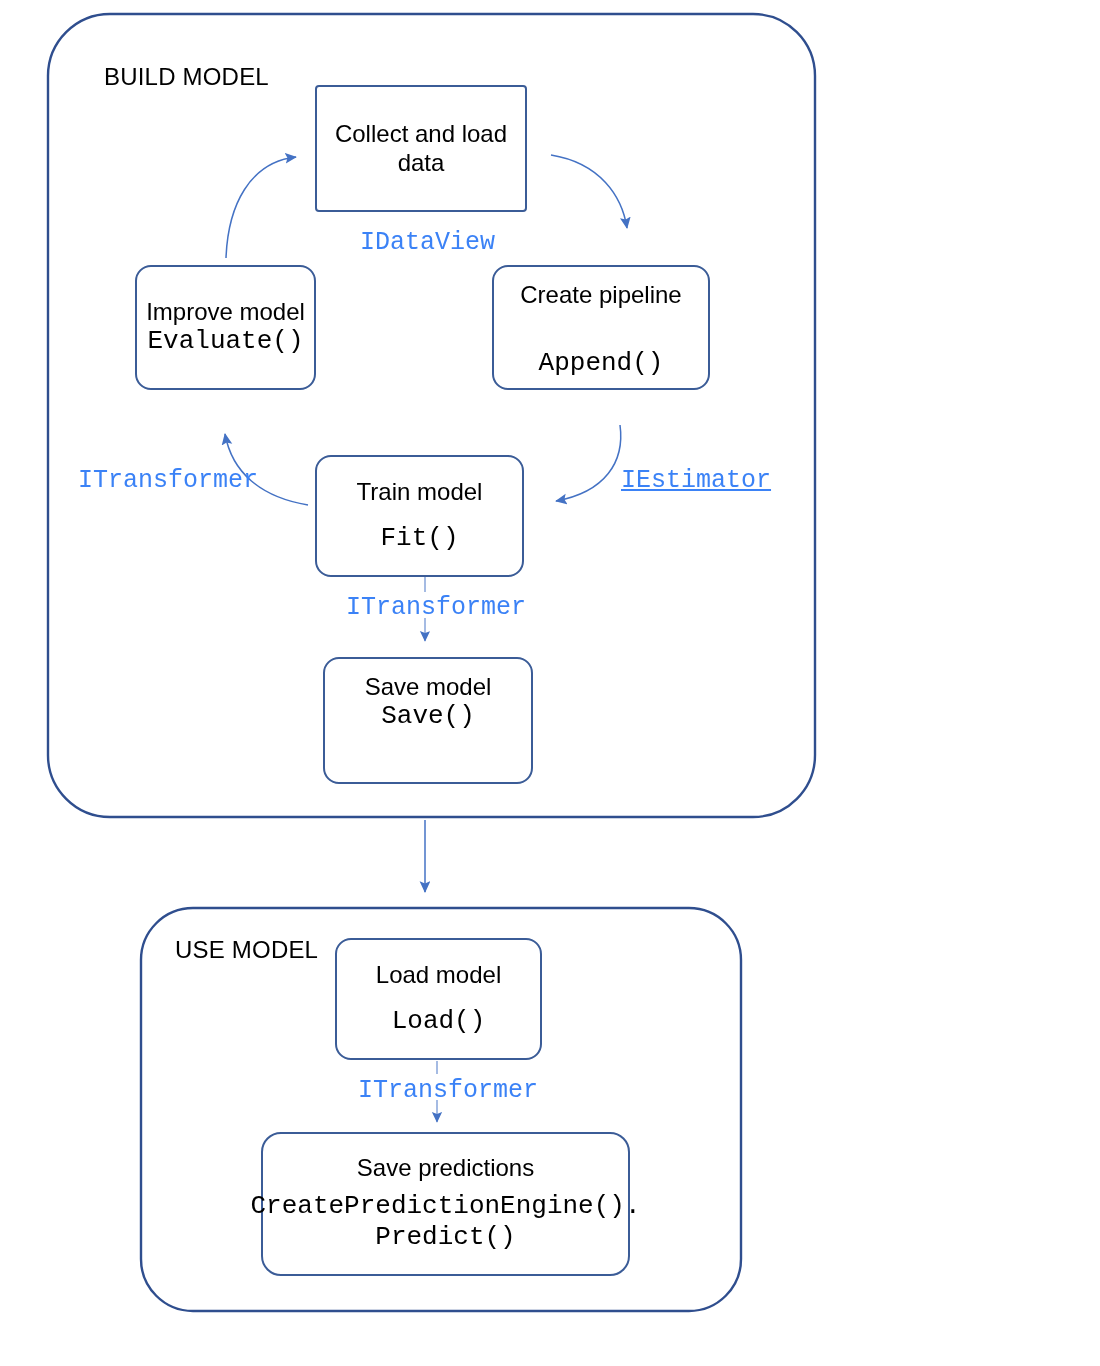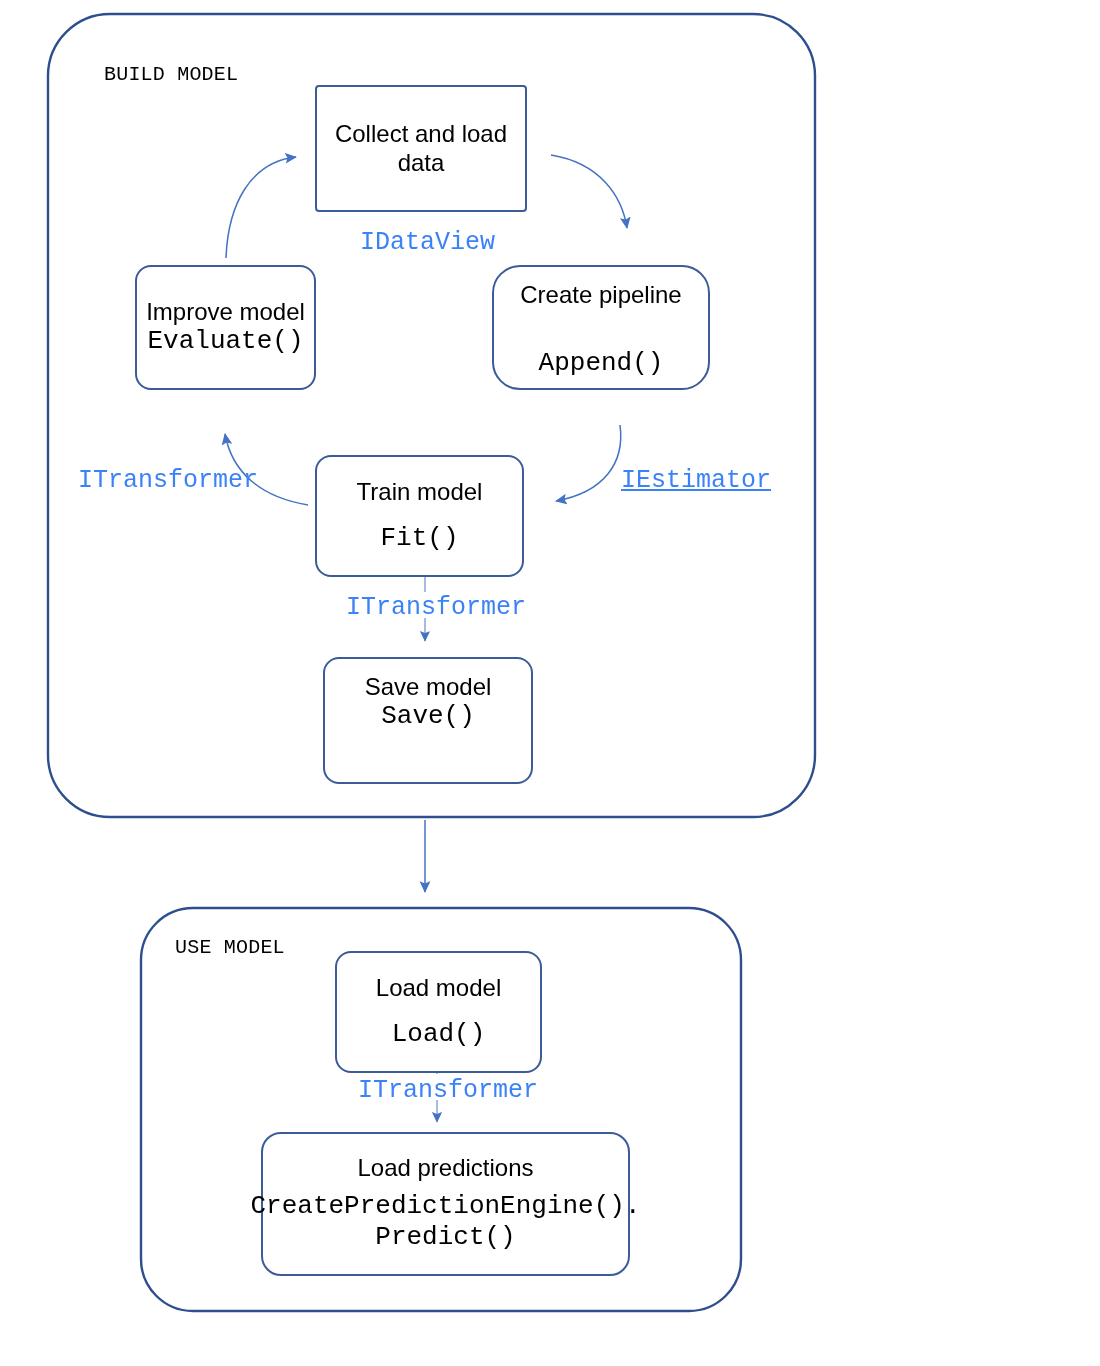--- a/index.html
+++ b/index.html
@@ -19,22 +19,22 @@
   svg.layer {
     position: absolute;
     top: 0;
     left: 0;
     width: 1100px;
     height: 1366px;
     pointer-events: none;
   }
   .group-title {
     position: absolute;
-    font-family: Liberation Mono, monospace;
-    font-size: 20px;
+    font-family: Liberation Sans, sans-serif;
+    font-size: 24px;
     color: #000000;
     white-space: nowrap;
     letter-spacing: 0.2px;
   }
   .node {
     position: absolute;
     box-sizing: border-box;
     border: 2.2px solid #3B5C97;
     background: #ffffff;
     display: flex;
@@ -107,42 +107,42 @@
   <div class="node" style="left:315px; top:85px; width:212px; height:127px; border-radius:4px;">
     <div class="title">Collect and load</div>
     <div class="title">data</div>
   </div>
 
   <div class="node" style="left:135px; top:265px; width:181px; height:125px; border-radius:16px; justify-content:center; padding:14px 0;">
     <div class="title">Improve model</div>
     <div class="api">Evaluate()</div>
   </div>
 
-  <div class="node" style="left:492px; top:265px; width:218px; height:125px; border-radius:28px; justify-content:space-around; padding:14px 0;gap:39px;">
+  <div class="node" style="left:492px; top:265px; width:218px; height:125px; border-radius:16px; justify-content:space-around; padding:14px 0;gap:39px;">
     <div class="title">Create pipeline</div>
     <div class="api">Append()</div>
   </div>
 
   <div class="node" style="left:315px; top:455px; width:209px; height:122px; border-radius:16px; justify-content:space-around; padding:12px 0;">
     <div class="title">Train model</div>
     <div class="api">Fit()</div>
   </div>
 
   <div class="node" style="left:323px; top:657px; width:210px; height:127px; border-radius:16px; justify-content:flex-start; padding:14px 0;">
     <div class="title">Save model</div>
     <div class="api">Save()</div>
   </div>
 
-  <div class="node" style="left:335px; top:938px; width:207px; height:122px; border-radius:16px; justify-content:space-around; padding:13px 0;margin-top:13px;">
+  <div class="node" style="left:335px; top:938px; width:207px; height:122px; border-radius:16px; justify-content:space-around; padding:13px 0;">
     <div class="title">Load model</div>
     <div class="api">Load()</div>
   </div>
 
   <div class="node" style="left:261px; top:1132px; width:369px; height:144px; border-radius:20px; justify-content:space-around; padding:16px 0;">
-    <div class="title">Load predictions</div>
+    <div class="title">Save predictions</div>
     <div style="display:flex; flex-direction:column; align-items:center;">
       <div class="api">CreatePredictionEngine().</div>
       <div class="api">Predict()</div>
     </div>
   </div>
 
   <div class="edge-label" style="left:360px; top:228px;">IDataView</div>
 
   <div class="edge-label" style="left:621px; top:466px;text-decoration:underline;">IEstimator</div>
 

